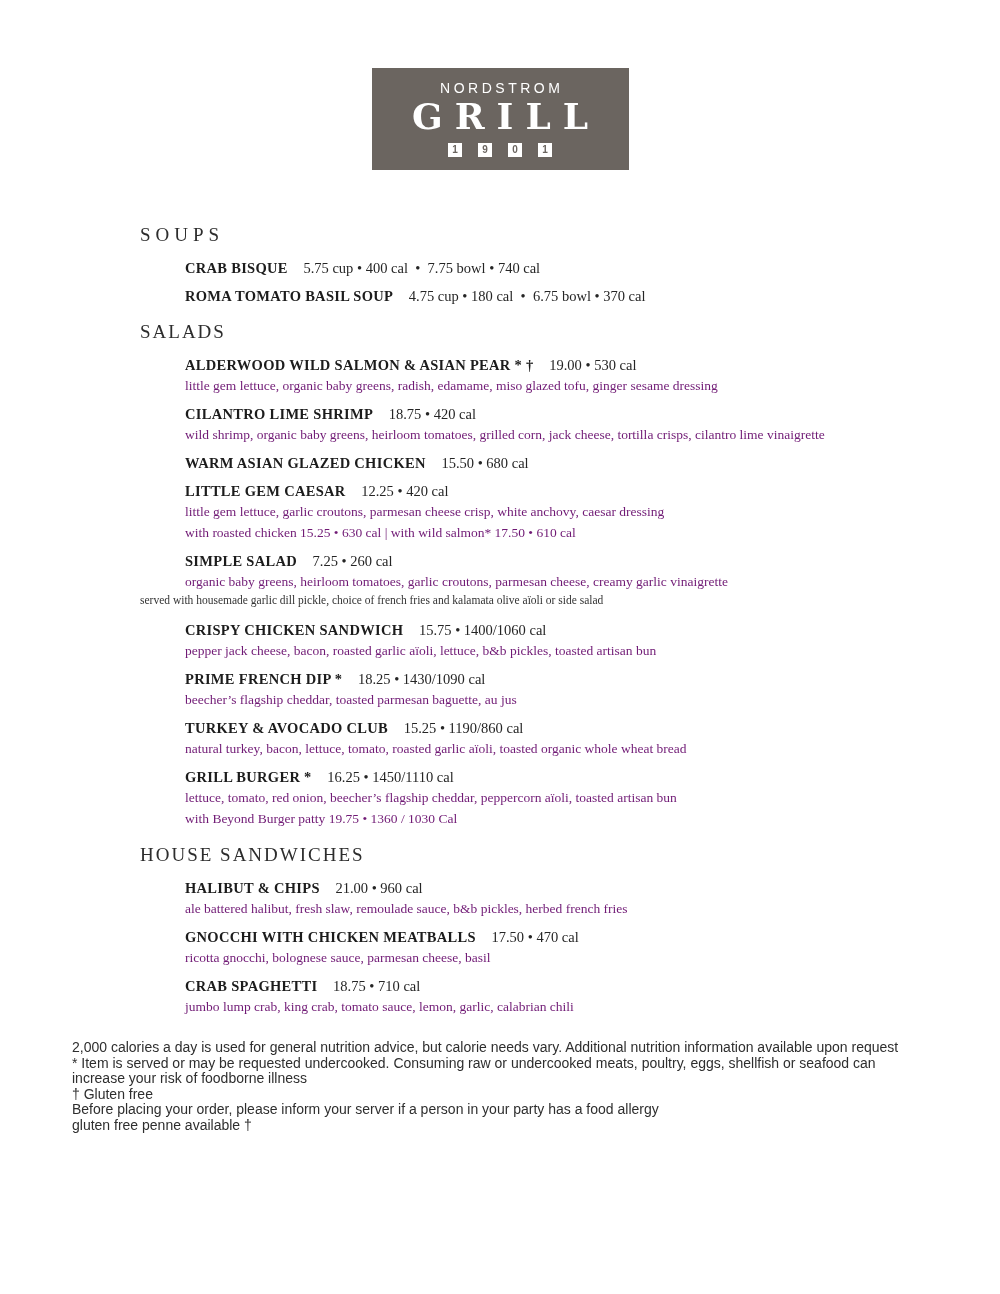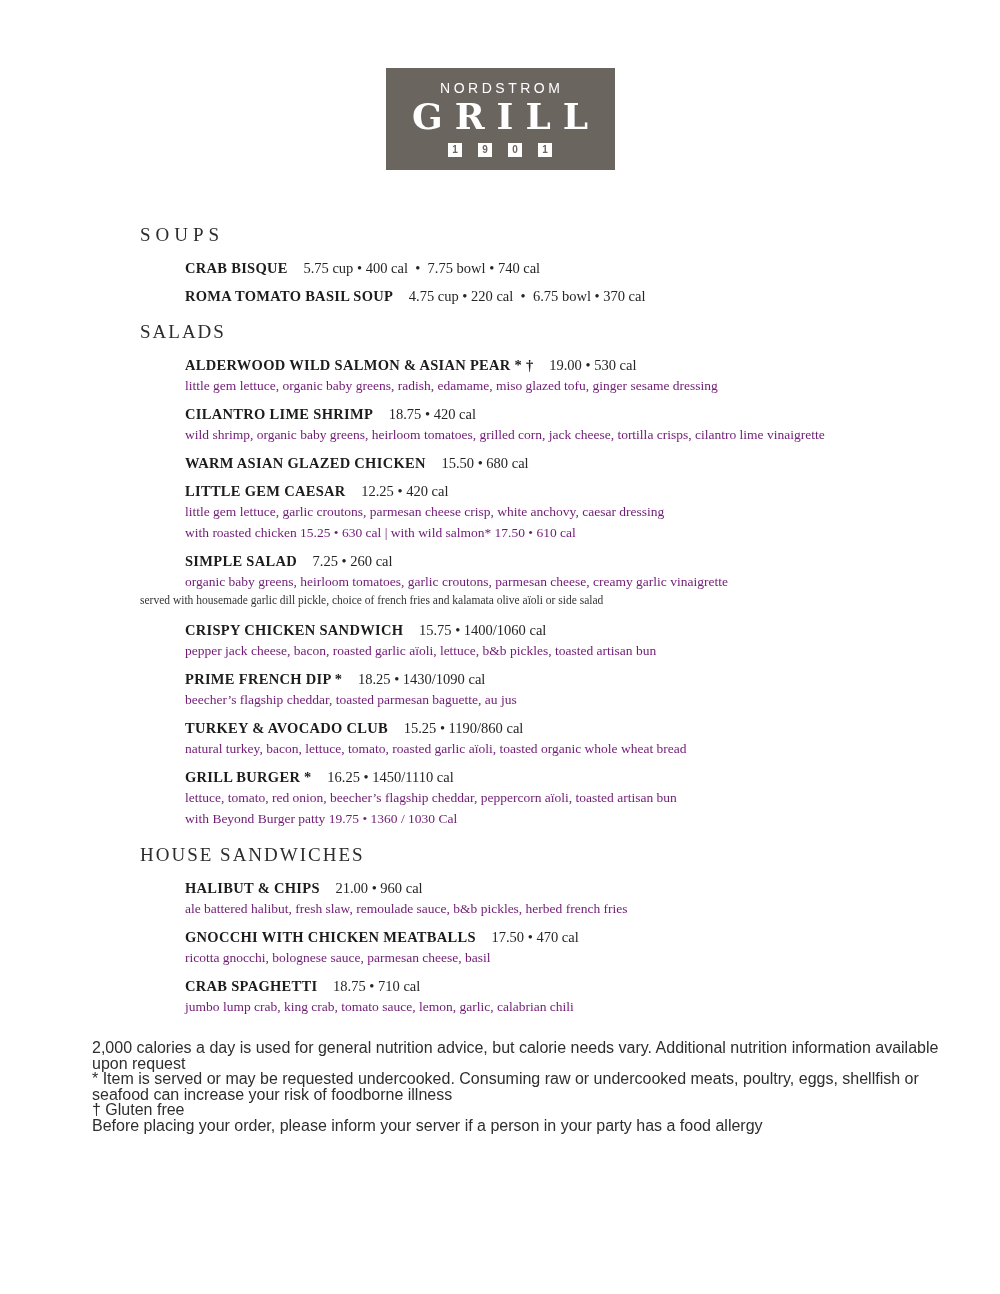--- a/index.html
+++ b/index.html
@@ -5,21 +5,21 @@
 <style>
   html, body { margin: 0; padding: 0; }
   body {
     width: 1000px; height: 1294px; overflow: hidden;
     background: #ffffff;
     font-family: "Liberation Sans", sans-serif;
     color: #1f1f1f;
   }
   
   .logo {
-    width: 229px; height: 102px;
+    width: 257px; height: 102px;
     margin: 68px auto 0 auto;
     background: #6b6560;
     display: flex; flex-direction: column;
     align-items: center; justify-content: center;
   }
   .logo-brand {
     color: #ffffff; font-size: 14px; font-weight: 400;
     letter-spacing: 3.5px; text-indent: 3.5px;
     line-height: 1;
   }
@@ -53,22 +53,22 @@
   .item { margin-bottom: 10px; max-width: 700px; }
   .item-head { font-size: 14.5px; line-height: 18px; }
   .item-name { font-weight: bold; letter-spacing: 0.3px; color: #1c1c1c; }
   .item-price { margin-left: 12px; color: #252525; white-space: pre-wrap; }
   .item-desc, .item-extra {
     font-size: 13.5px; line-height: 19px;
     margin: 2px 0 0 0; color: #701a75;
   }
   
   .footer {
-    padding: 14px 0 0 92px;
-    font-size: 16px; line-height: 15.5px; color: #2e2e2e;
+    padding: 14px 0 0 72px;
+    font-size: 14px; line-height: 15.5px; color: #2e2e2e;
     max-width: 850px;
   }
   .footer p { margin: 0; }
 </style>
 </head>
 <body>
 
 <div class="logo">
   <div class="logo-brand">NORDSTROM</div>
   <div class="logo-name">GRILL</div>
@@ -87,21 +87,21 @@
     <div class="items">
       <div class="item">
         <div class="item-head">
           <span class="item-name">CRAB BISQUE</span>
           <span class="item-price">5.75 cup • 400 cal • 7.75 bowl • 740 cal</span>
         </div>
       </div>
       <div class="item">
         <div class="item-head">
           <span class="item-name">ROMA TOMATO BASIL SOUP</span>
-          <span class="item-price">4.75 cup • 220 cal • 6.75 bowl • 370 cal</span>
+          <span class="item-price">4.75 cup • 180 cal • 6.75 bowl • 370 cal</span>
         </div>
       </div>
     </div>
   </section>
 
   <section>
     <h2 class="section-title">SALADS</h2>
     <div class="items">
       <div class="item">
         <div class="item-head">
@@ -203,13 +203,14 @@
     </div>
   </section>
 
 </div>
 
 <div class="footer">
   <p>2,000 calories a day is used for general nutrition advice, but calorie needs vary. Additional nutrition information available upon request</p>
   <p>* Item is served or may be requested undercooked. Consuming raw or undercooked meats, poultry, eggs, shellfish or seafood can increase your risk of foodborne illness</p>
   <p>† Gluten free</p>
   <p>Before placing your order, please inform your server if a person in your party has a food allergy</p>
+  <p>gluten free penne available †</p>
 </div>
 
 </body></html>

